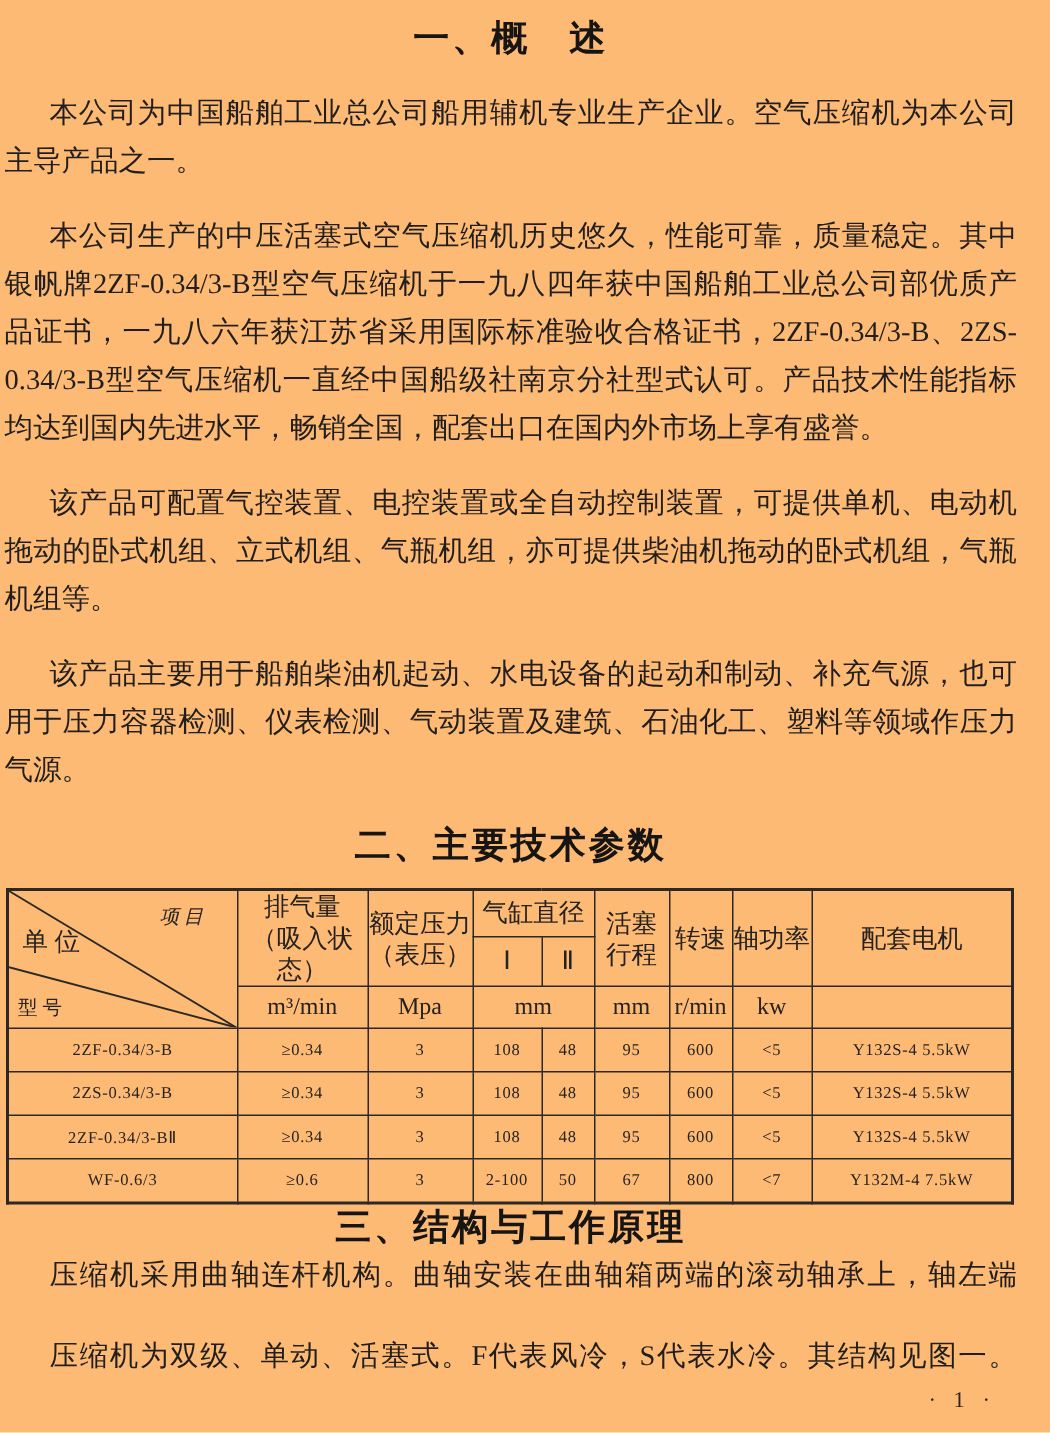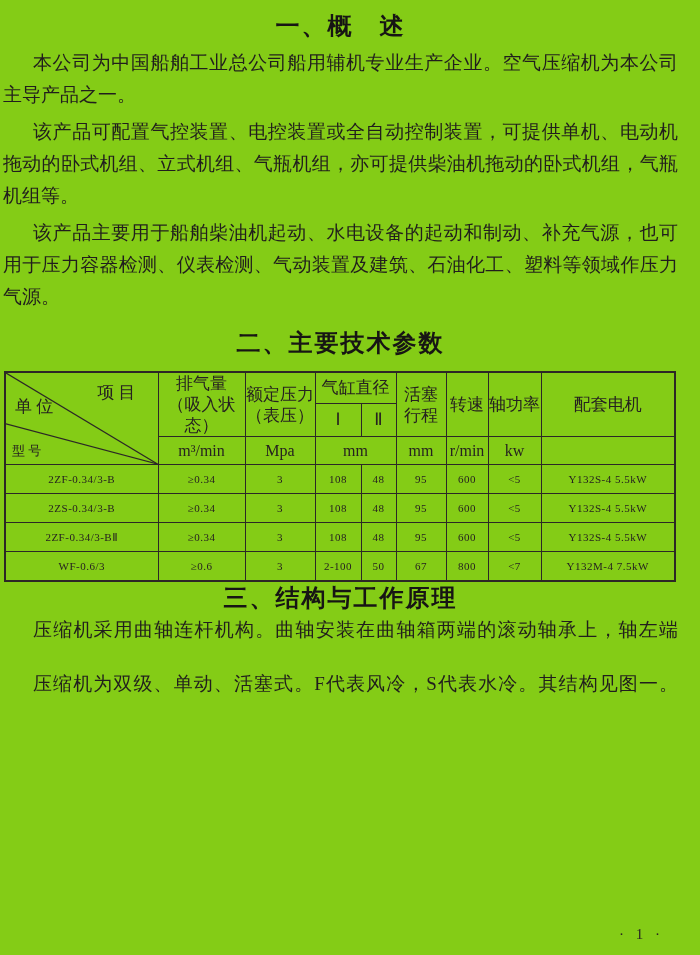--- a/index.html
+++ b/index.html
@@ -1,33 +1,33 @@
 <!DOCTYPE html>
 <html><head>
 <meta charset="utf-8">
 <style>
   html,body { margin:0; padding:0; background:#ffffff; }
   .page {
     width:700px; height:955px; box-sizing:border-box;
     padding:0 22px 0 3px;
-    background:#84cc16; color:#1c1c1c;
+    background:#fdba74; color:#1c1c1c;
     font-family:"Liberation Serif", serif;
     position:relative; overflow:hidden;
   }
   .sec-title {
     font-family:"Liberation Sans", sans-serif;
     font-weight:bold; font-size:24px; line-height:32px;
     text-align:center; color:#171514; letter-spacing:2px;
     margin:0;
   }
   .t1 { margin-top:10px; }
   .t2 { margin-top:14px; }
   .t3 { }
   p.body {
-    font-size:19px; line-height:32px; margin:5px 0;
+    font-size:19px; line-height:32px; margin:18px 0;
     text-align:justify; text-indent:30px; color:#211e1d;
   }
   p.s3p { margin:0; text-align-last:justify; }
   p.s3p-first { margin-top:22px; }
 
   table.spec {
     border-collapse:collapse; table-layout:fixed;
     width:670px; margin:12px 0 0 1px;
     font-size:17px; color:#262220;
     border:2px solid #2c2826;
@@ -39,36 +39,37 @@
   tr.hra { height:28px; }
   tr.hrb { height:30px; }
   tr.hrc { height:28px; }
   tr.dr  { height:29px; }
   .two-line div { line-height:21px; font-size:17px; }
   .unit-cell { font-size:16px; }
   .data-cell { font-size:11px; letter-spacing:0.5px; }
 
   td.corner { position:relative; }
   td.corner svg.diag { position:absolute; left:0; top:0; width:100%; height:100%; display:block; }
-  .c-item  { position:absolute; top:8px;  right:22px; font-size:17px; }
+  .c-item  { position:absolute; top:8px;  right:22px; font-size:13px;font-style:italic; }
   .c-unit  { position:absolute; top:22px; left:9px;   font-size:17px; }
   .c-model { position:absolute; bottom:4px; left:6px; font-size:13px; }
 
   .pagenum {
     position:absolute; right:36px; top:926px;
     font-size:15px; letter-spacing:4px; color:#2a2522;
   }
 </style>
 </head>
 <body>
 
 <div class="page">
 
   <h2 class="sec-title t1">一、概　述</h2>
   <p class="body">本公司为中国船舶工业总公司船用辅机专业生产企业。空气压缩机为本公司主导产品之一。</p>
+  <p class="body">本公司生产的中压活塞式空气压缩机历史悠久，性能可靠，质量稳定。其中银帆牌2ZF-0.34/3-B型空气压缩机于一九八四年获中国船舶工业总公司部优质产品证书，一九八六年获江苏省采用国际标准验收合格证书，2ZF-0.34/3-B、2ZS-0.34/3-B型空气压缩机一直经中国船级社南京分社型式认可。产品技术性能指标均达到国内先进水平，畅销全国，配套出口在国内外市场上享有盛誉。</p>
   <p class="body">该产品可配置气控装置、电控装置或全自动控制装置，可提供单机、电动机拖动的卧式机组、立式机组、气瓶机组，亦可提供柴油机拖动的卧式机组，气瓶机组等。</p>
   <p class="body">该产品主要用于船舶柴油机起动、水电设备的起动和制动、补充气源，也可用于压力容器检测、仪表检测、气动装置及建筑、石油化工、塑料等领域作压力气源。</p>
 
   <h2 class="sec-title t2">二、主要技术参数</h2>
 
   <table class="spec">
     <colgroup>
       <col style="width:153px">
         <col style="width:87px">
         <col style="width:70px">

